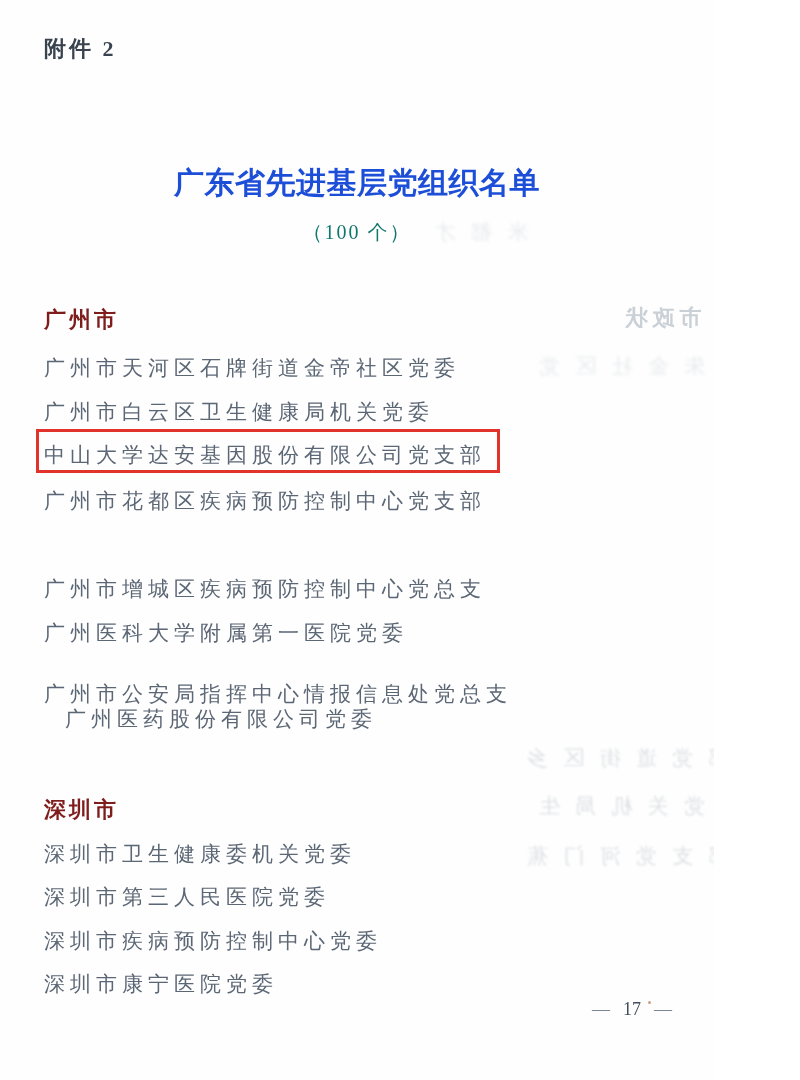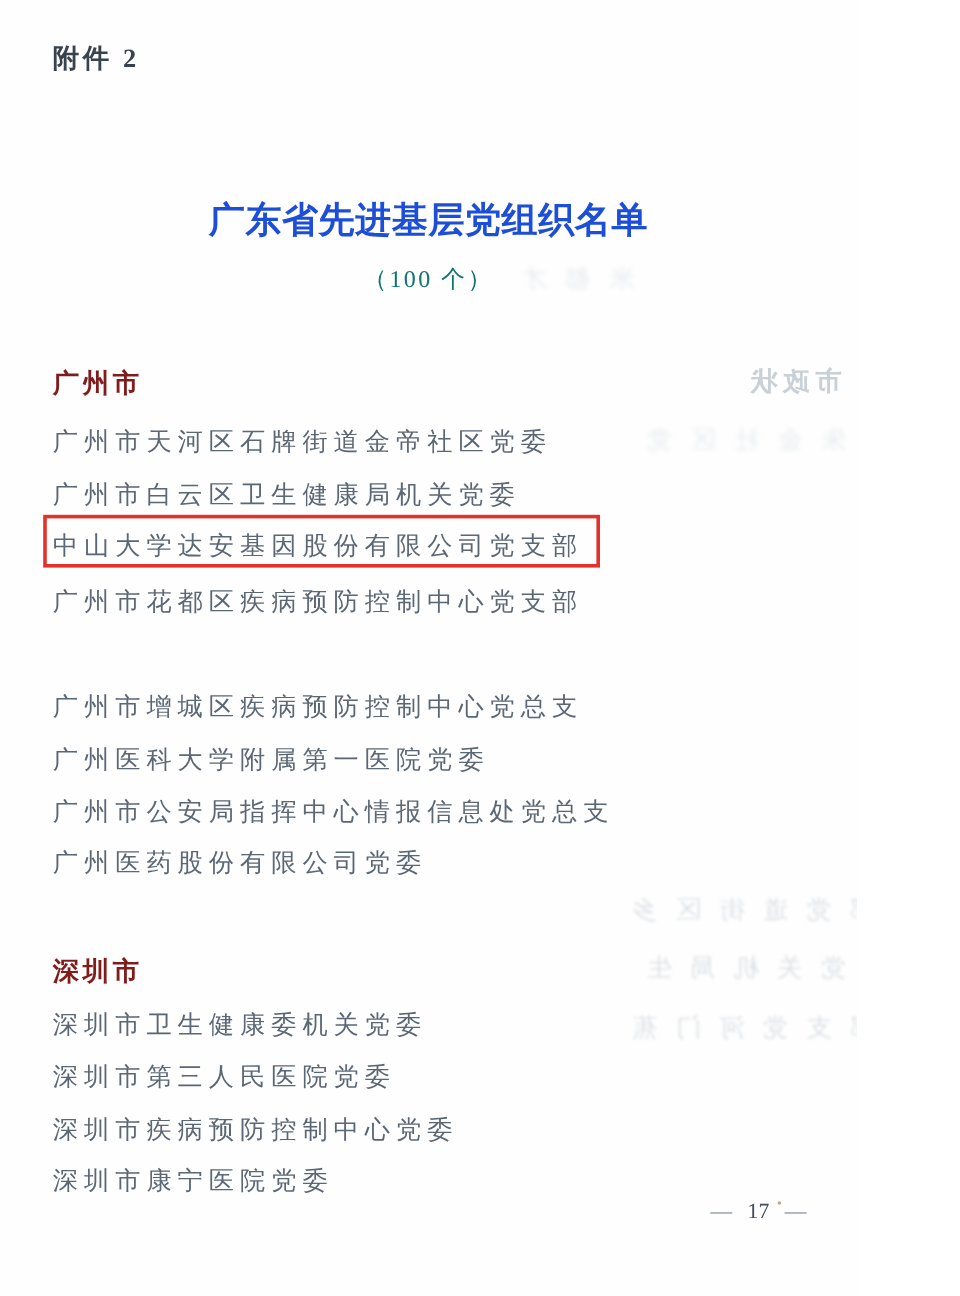--- a/index.html
+++ b/index.html
@@ -127,22 +127,22 @@
 
   <div class="list-item" style="top:354px;">广州市天河区石牌街道金帝社区党委</div>
   <div class="list-item" style="top:398px;text-align:right;">广州市白云区卫生健康局机关党委</div>
 
   <div class="red-box"></div>
   <div class="list-item" style="top:441px;">中山大学达安基因股份有限公司党支部</div>
 
   <div class="list-item" style="top:487px;">广州市花都区疾病预防控制中心党支部</div>
   <div class="list-item" style="top:575px;">广州市增城区疾病预防控制中心党总支</div>
   <div class="list-item" style="top:619px;">广州医科大学附属第一医院党委</div>
-  <div class="list-item" style="top:662px;">广州市公安局指挥中心情报信息处党总支</div>
-  <div class="list-item" style="top:705px;">广州医药股份有限公司党委</div>
+  <div class="list-item" style="top:680px;">广州市公安局指挥中心情报信息处党总支</div>
+  <div class="list-item" style="top:705px;margin-left:21px;">广州医药股份有限公司党委</div>
 
   <div class="section-header" style="top:795px;">深圳市</div>
 
   <div class="list-item" style="top:840px;">深圳市卫生健康委机关党委</div>
   <div class="list-item" style="top:883px;">深圳市第三人民医院党委</div>
   <div class="list-item" style="top:927px;">深圳市疾病预防控制中心党委</div>
   <div class="list-item" style="top:970px;">深圳市康宁医院党委</div>
 
   <div class="page-number">
     <span class="dash">—</span>

